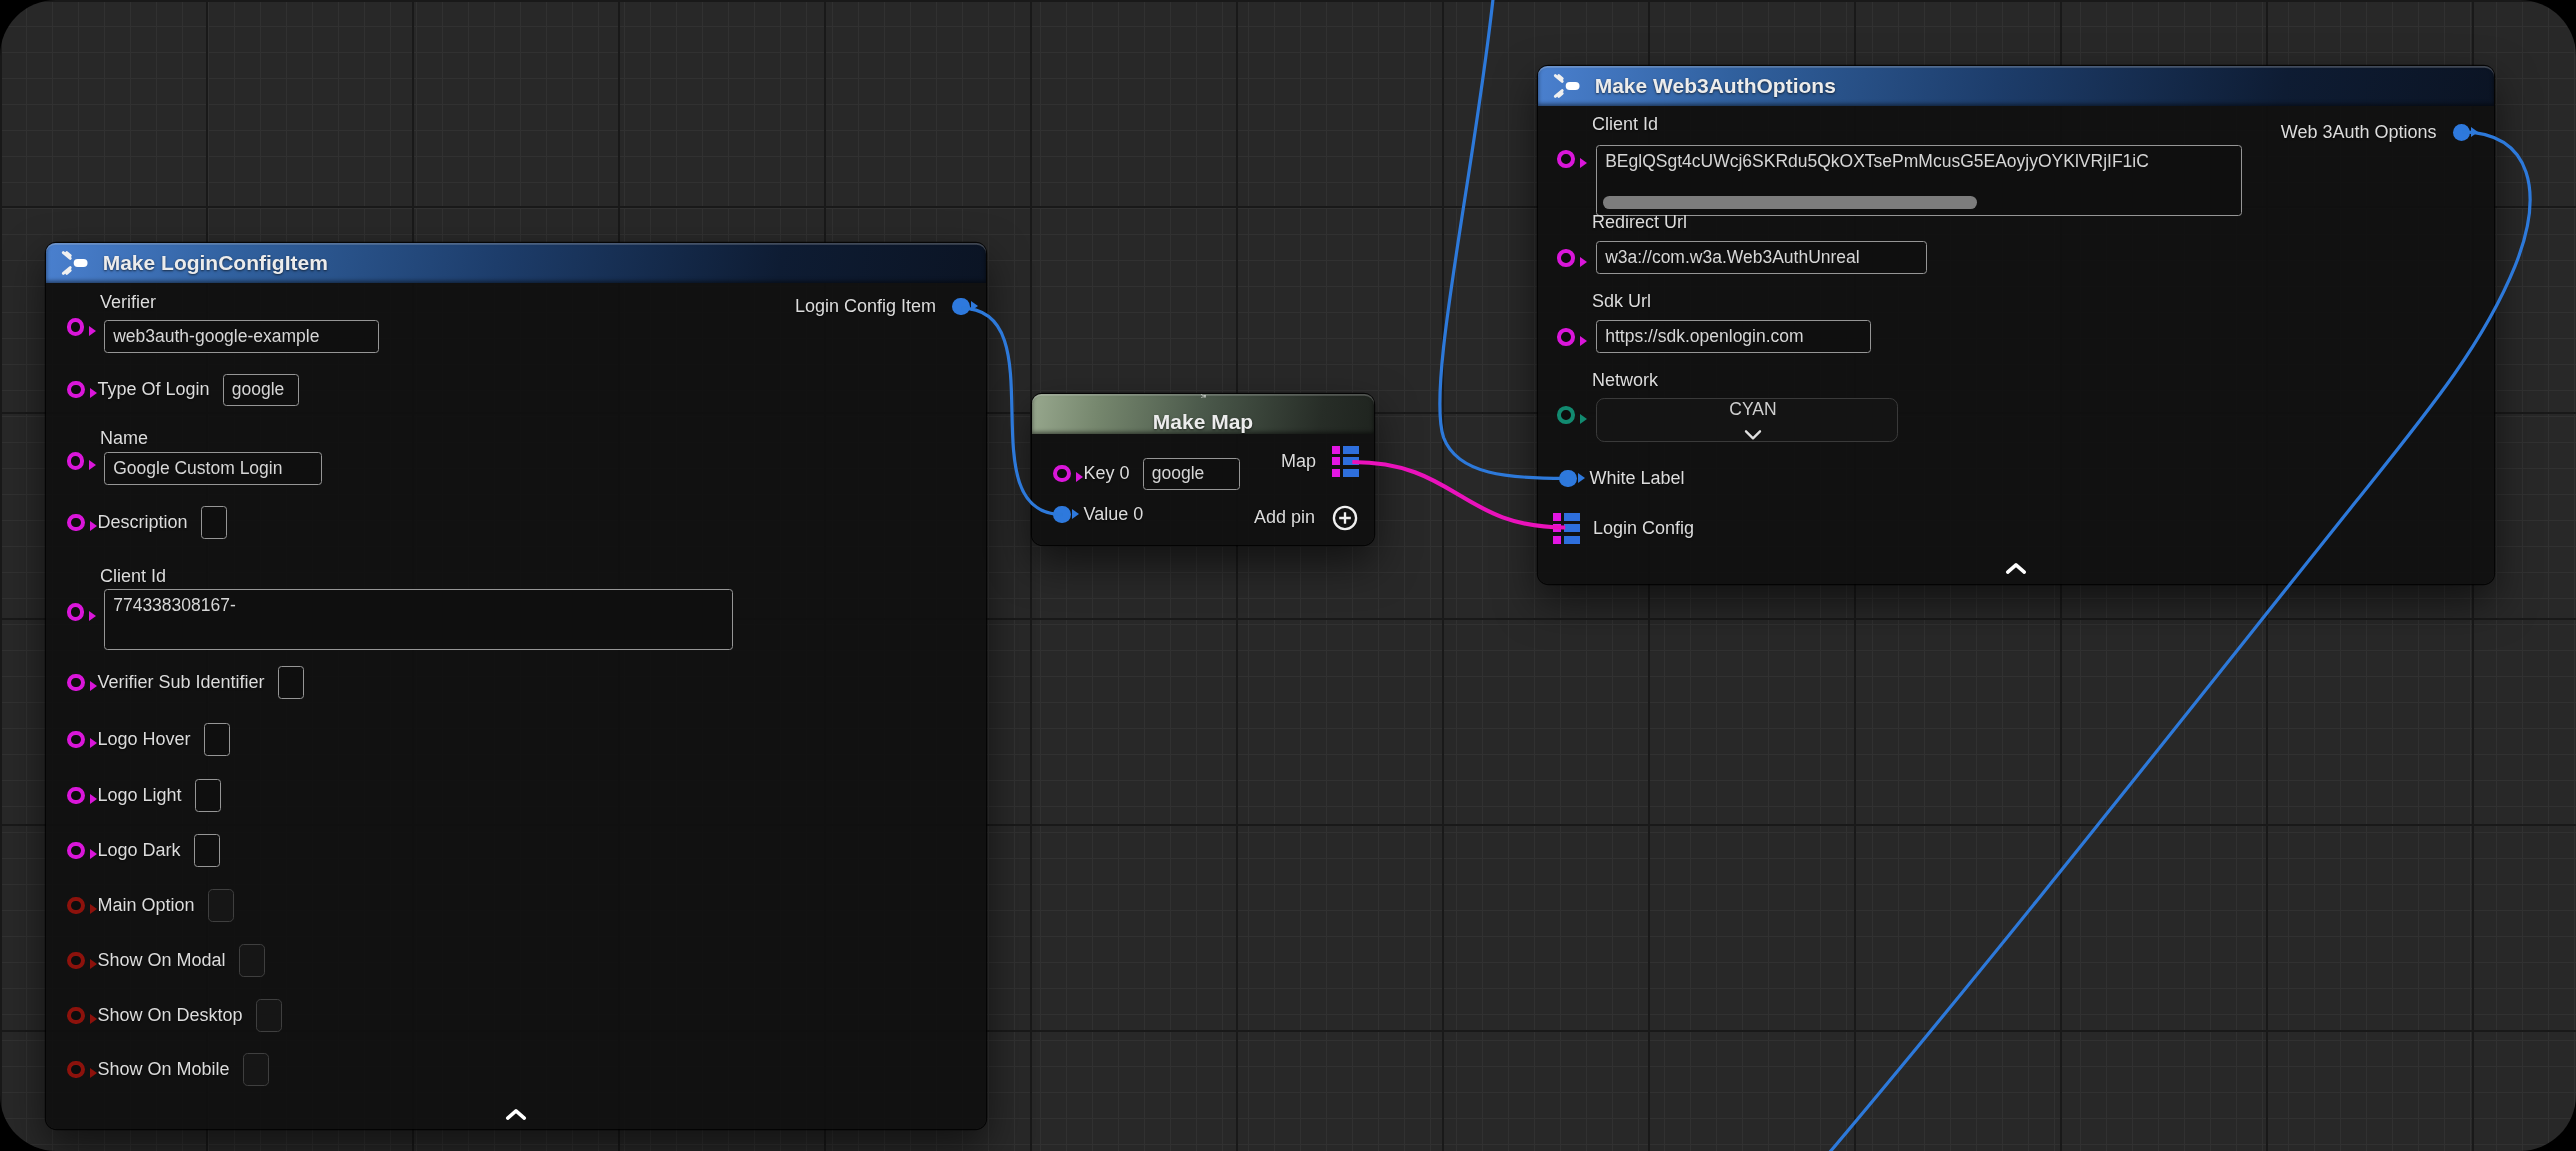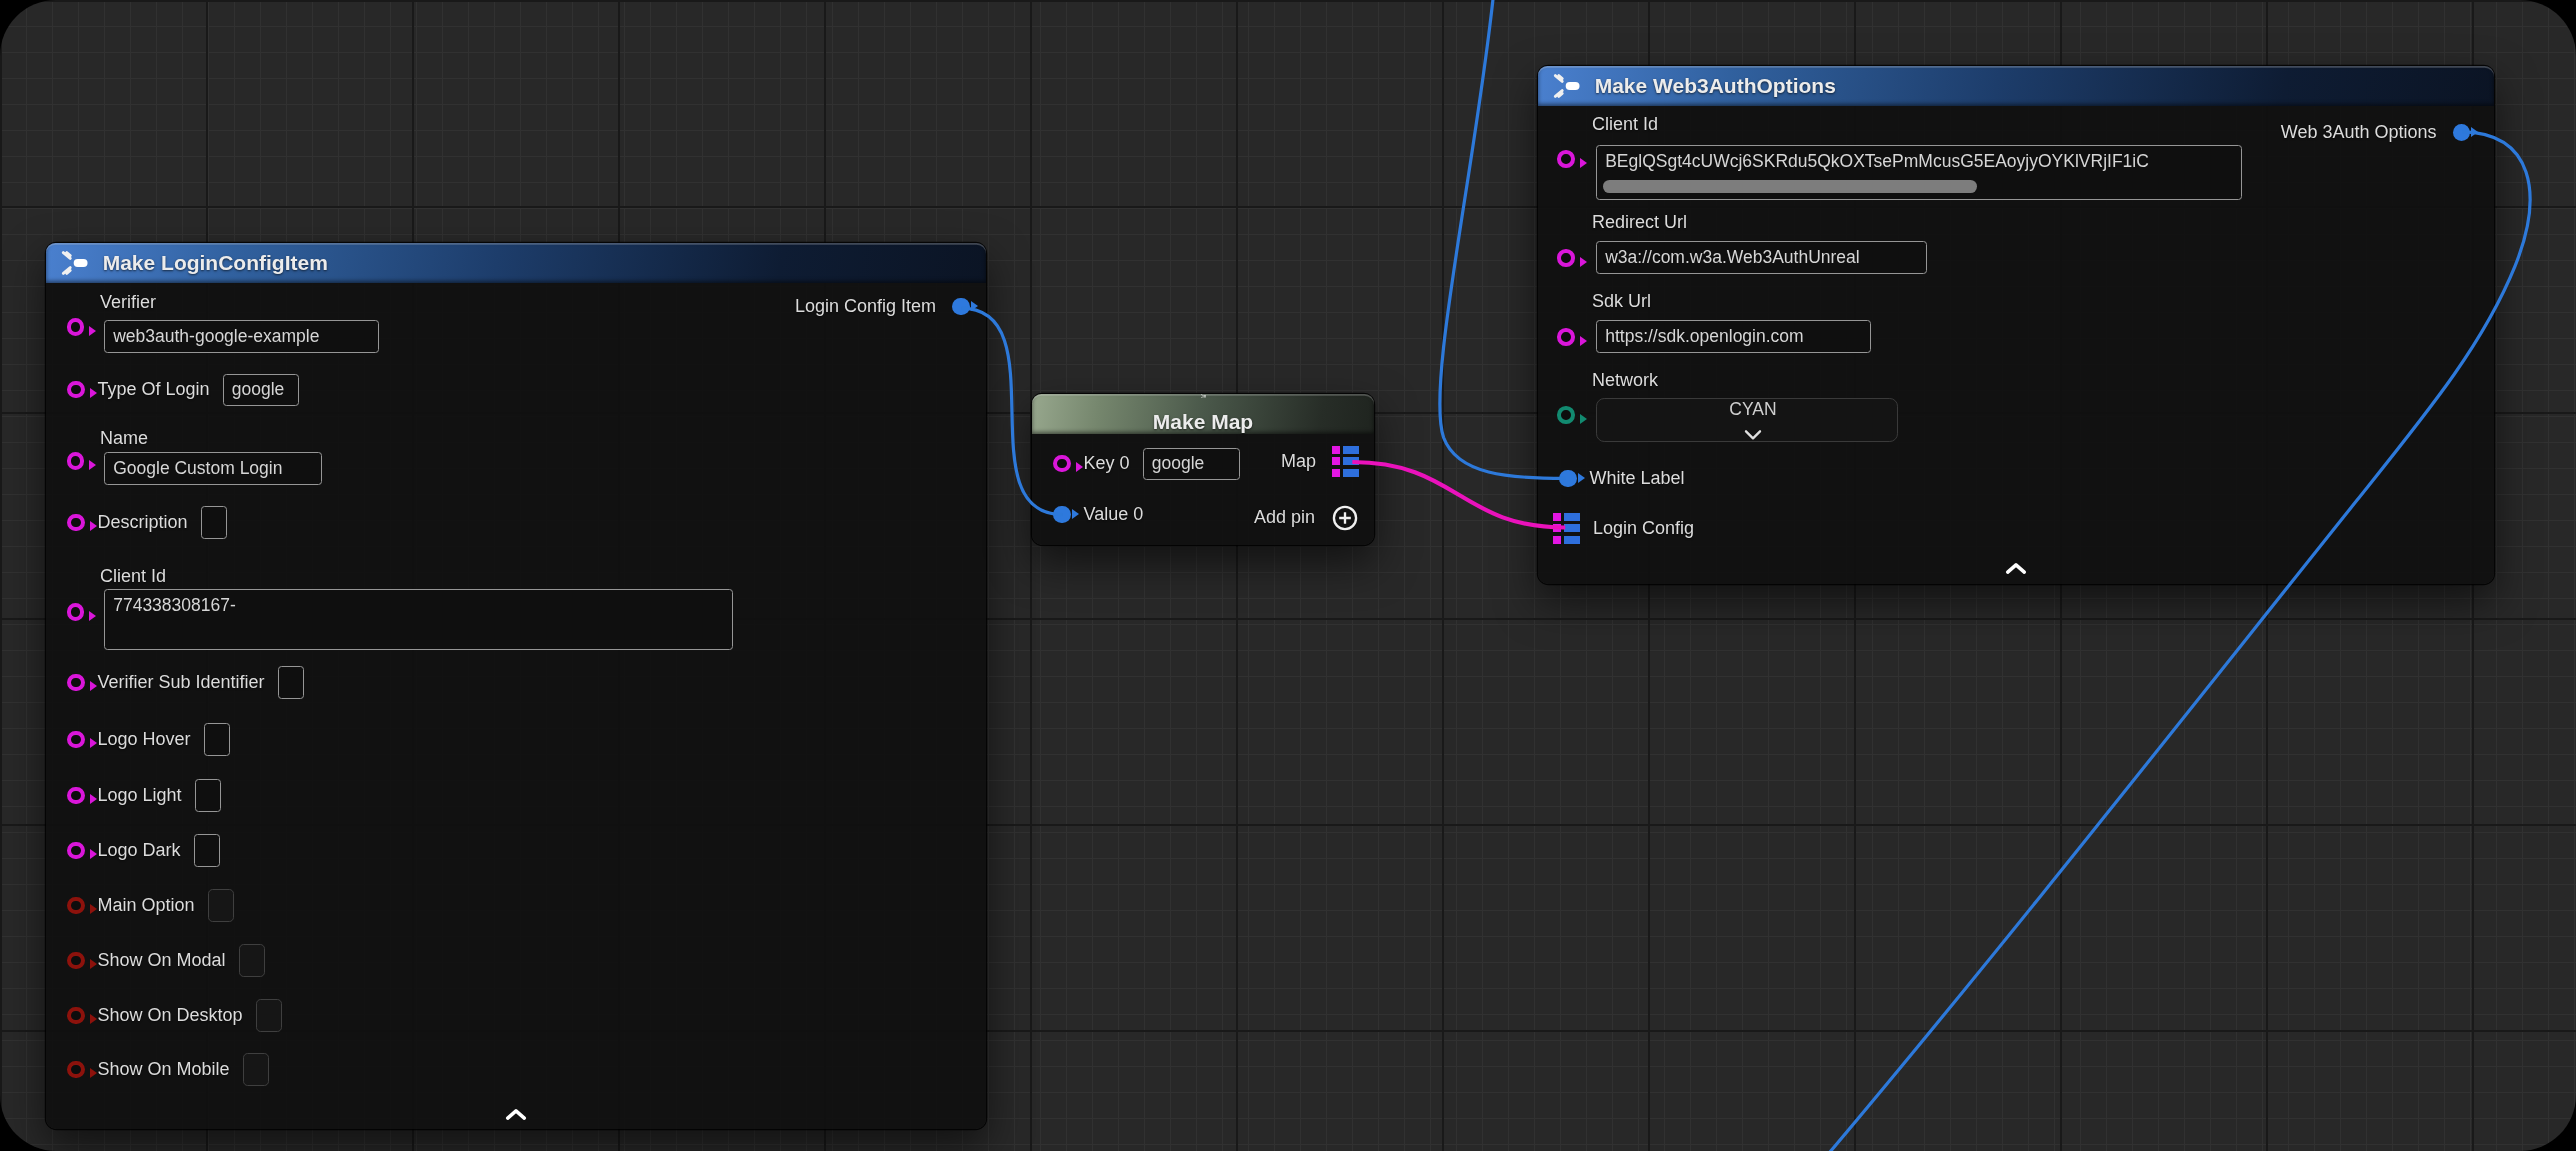--- a/index.html
+++ b/index.html
@@ -176,21 +176,21 @@
         <rect x="24" y="10" width="6" height="6" fill="#ffffff"></rect>
             <rect x="34" y="10" width="18" height="6" fill="#ffffff"></rect>
         <rect x="24" y="19" width="6" height="6" fill="#ffffff"></rect>
             <rect x="34" y="19" width="18" height="6" fill="#ffffff"></rect>
         <rect x="24" y="28" width="6" height="6" fill="#ffffff"></rect>
             <rect x="34" y="28" width="18" height="6" fill="#ffffff"></rect>
       </svg>
       <span class="node-title">Make Map</span>
     </div>
 
-    <div class="row" style="top:53px;">
+    <div class="row" style="top:63px;">
       <span class="pin ring p-str"></span>
       <span class="lbl">Key 0</span>
       <div class="tbox" style="width:97px;height:32px;">
         <span>google</span>
       </div>
     </div>
 
     <div class="row-out" style="top:51px;right:15px;">
       <span class="mappin">
         <span class="sq"></span>
@@ -227,21 +227,21 @@
       <span class="node-title">Make Web3AuthOptions</span>
     </div>
 
     <div class="row-out" style="top:50px;right:24px;">
       <span class="pin fill-blue"></span>
       <span class="lbl">Web 3Auth Options</span>
     </div>
 
     <span class="pin ring p-str abs" style="left:19.3px;top:84px;"></span>
     <span class="flabel" style="left:54px;top:48px;">Client Id</span>
-    <div class="tbox abs" style="left:58px;top:79px;width:646px;height:55px;">
+    <div class="tbox abs" style="left:58px;top:79px;width:646px;height:71px;">
       <span>BEglQSgt4cUWcj6SKRdu5QkOXTsePmMcusG5EAoyjyOYKlVRjIF1iC</span>
       <span class="scrollbar" style="width:374px;"></span>
     </div>
 
     <span class="pin ring p-str abs" style="left:19.3px;top:183px;"></span>
     <span class="flabel" style="left:54px;top:146px;">Redirect Url</span>
     <div class="tbox abs" style="left:58px;top:175px;width:331px;height:33px;">
       <span>w3a://com.w3a.Web3AuthUnreal</span>
     </div>
 

